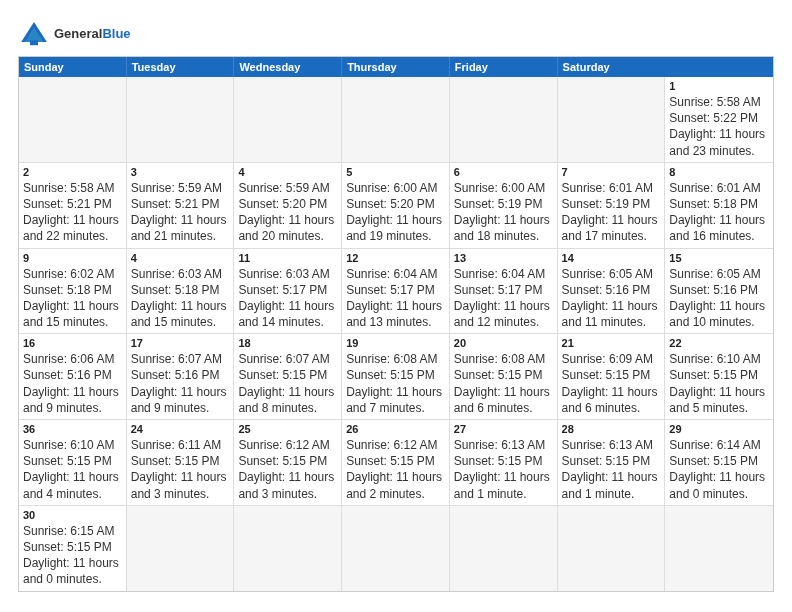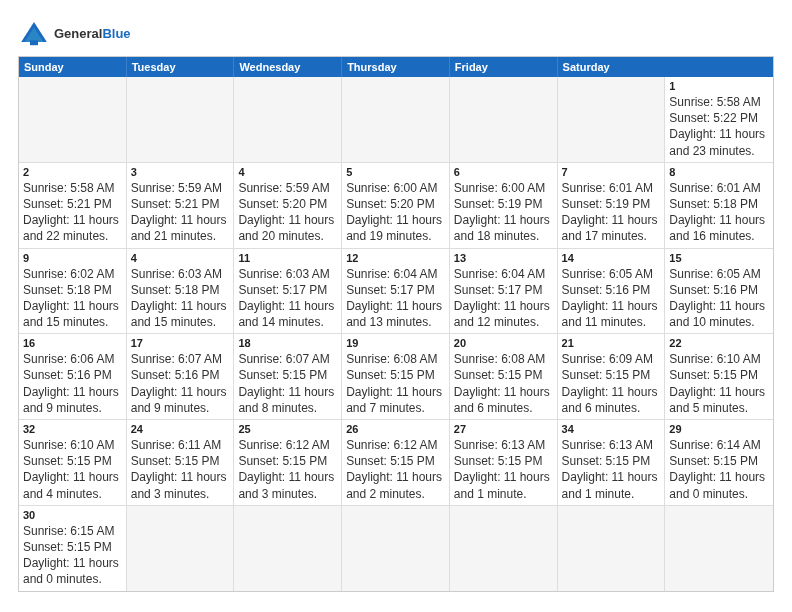--- a/index.html
+++ b/index.html
@@ -221,41 +221,41 @@
         </div>
         <div class="cal-cell">
           <span class="day-num">21</span>
           <div class="cell-text">Sunrise: 6:09 AM<br>Sunset: 5:15 PM<br>Daylight: 11 hours<br>and 6 minutes.</div>
         </div>
         <div class="cal-cell">
           <span class="day-num">22</span>
           <div class="cell-text">Sunrise: 6:10 AM<br>Sunset: 5:15 PM<br>Daylight: 11 hours<br>and 5 minutes.</div>
         </div>
         <div class="cal-cell">
-          <span class="day-num">32</span>
+          <span class="day-num">36</span>
           <div class="cell-text">Sunrise: 6:10 AM<br>Sunset: 5:15 PM<br>Daylight: 11 hours<br>and 4 minutes.</div>
         </div>
         <div class="cal-cell">
           <span class="day-num">24</span>
           <div class="cell-text">Sunrise: 6:11 AM<br>Sunset: 5:15 PM<br>Daylight: 11 hours<br>and 3 minutes.</div>
         </div>
         <div class="cal-cell">
           <span class="day-num">25</span>
           <div class="cell-text">Sunrise: 6:12 AM<br>Sunset: 5:15 PM<br>Daylight: 11 hours<br>and 3 minutes.</div>
         </div>
         <div class="cal-cell">
           <span class="day-num">26</span>
           <div class="cell-text">Sunrise: 6:12 AM<br>Sunset: 5:15 PM<br>Daylight: 11 hours<br>and 2 minutes.</div>
         </div>
         <div class="cal-cell">
           <span class="day-num">27</span>
           <div class="cell-text">Sunrise: 6:13 AM<br>Sunset: 5:15 PM<br>Daylight: 11 hours<br>and 1 minute.</div>
         </div>
         <div class="cal-cell">
-          <span class="day-num">34</span>
+          <span class="day-num">28</span>
           <div class="cell-text">Sunrise: 6:13 AM<br>Sunset: 5:15 PM<br>Daylight: 11 hours<br>and 1 minute.</div>
         </div>
         <div class="cal-cell">
           <span class="day-num">29</span>
           <div class="cell-text">Sunrise: 6:14 AM<br>Sunset: 5:15 PM<br>Daylight: 11 hours<br>and 0 minutes.</div>
         </div>
         <div class="cal-cell last-row">
           <span class="day-num">30</span>
           <div class="cell-text">Sunrise: 6:15 AM<br>Sunset: 5:15 PM<br>Daylight: 11 hours<br>and 0 minutes.</div>
         </div>

